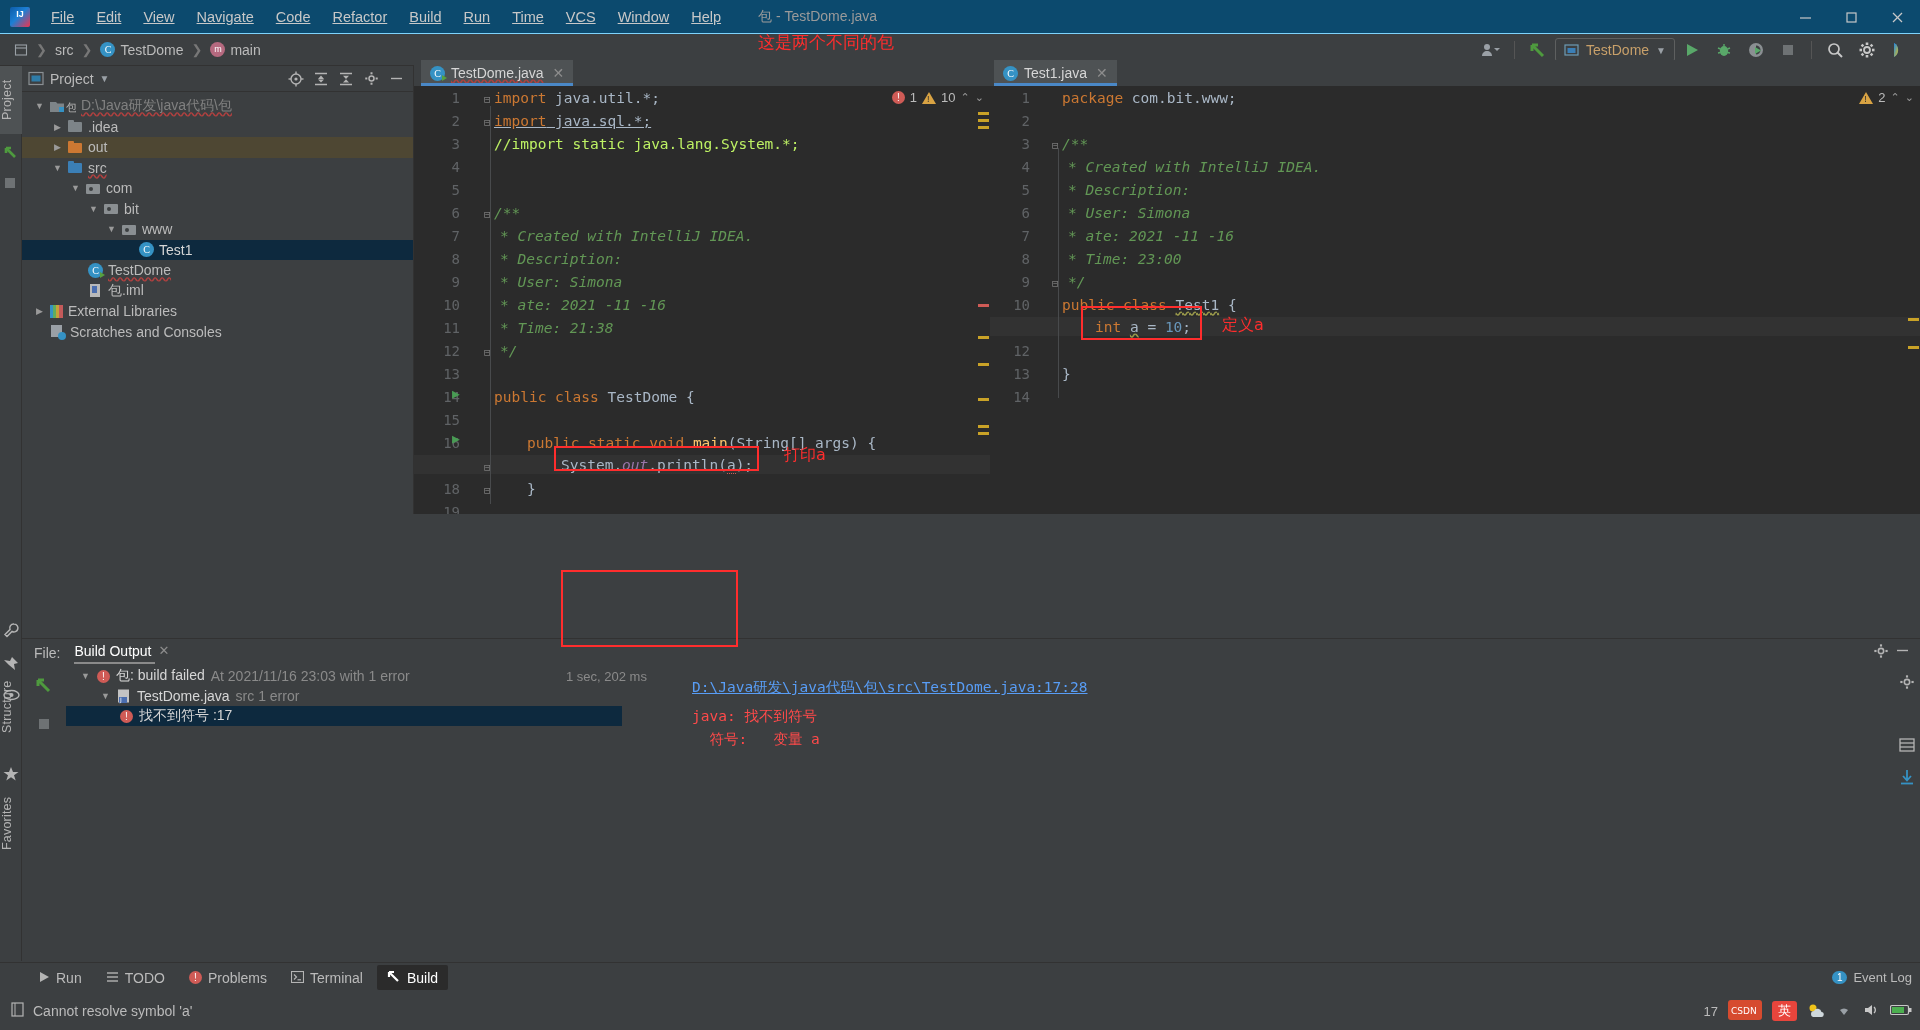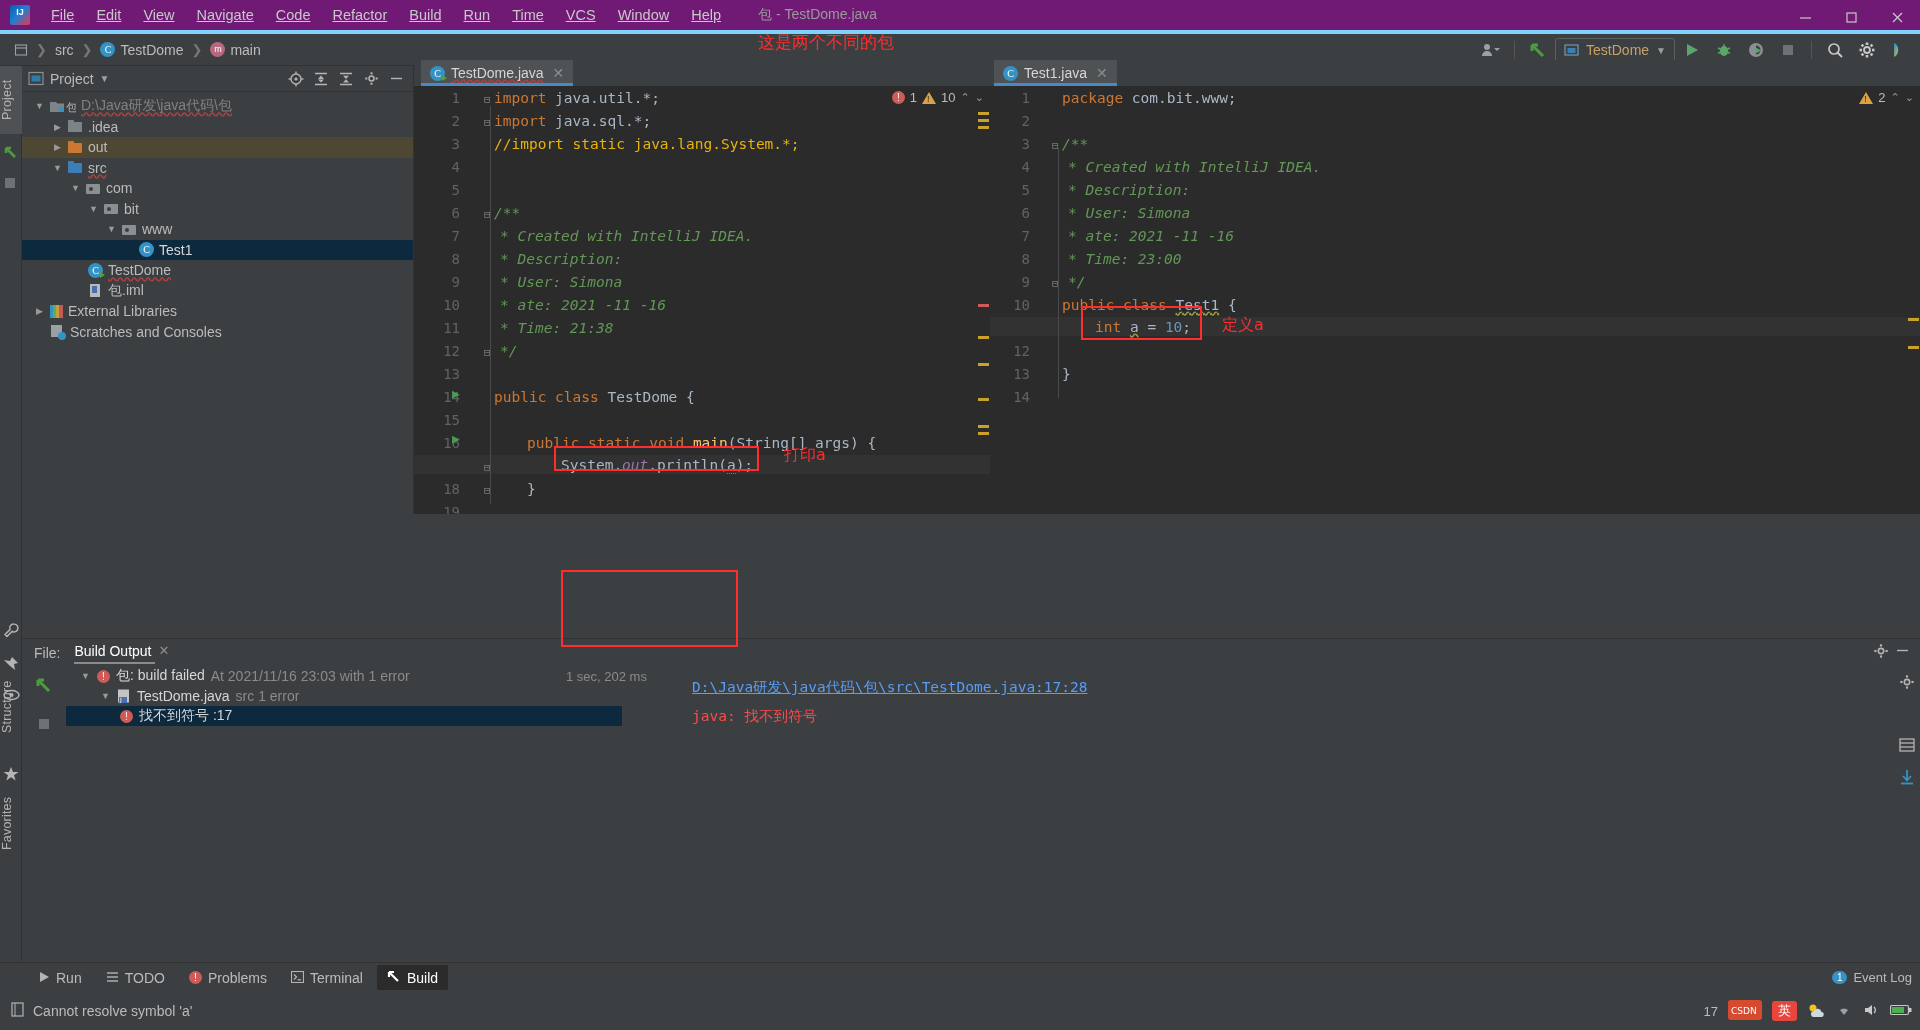--- a/index.html
+++ b/index.html
@@ -8,22 +8,22 @@
     background:#3c3f41;
     font-family:"Liberation Sans", sans-serif;
     color:#bbbbbb;
     -webkit-font-smoothing: antialiased;
   }
   .app{ position:relative; width:1920px; height:1030px; }
 
   
   .menubar{
     position:absolute; left:0; top:0; width:1920px; height:34px;
-    background:#701a75; display:flex; align-items:center;
-    border-bottom:4px solid #7dd3fc;
+    background:#0c4a6e; display:flex; align-items:center;
+    border-bottom:1px solid #7dd3fc;
   }
   .ij-logo{
     width:20px;height:20px;margin-left:10px;margin-right:10px;
     background:linear-gradient(135deg,#0d5ca8 0%,#1c7fd4 45%,#f0334e 100%);
     border-radius:2px; position:relative;
   }
   .ij-logo::after{
     content:"IJ"; position:absolute; left:0; right:0; top:2px;
     font-size:9px; color:#fff; text-align:center; font-family:"Liberation Sans",sans-serif; font-weight:bold;
   }
@@ -120,21 +120,21 @@
 
   
   .editor{ position:absolute; background:#2b2b2b; overflow:hidden; font-family:"DejaVu Sans Mono","Liberation Mono",monospace; font-size:14.5px;}
   .ed-left{ left:414px; top:86px; width:576px; height:428px; }
   .ed-right{ left:990px; top:86px; width:930px; height:428px; }
   .ln{ position:absolute; width:46px; text-align:right; color:#606366; font-size:14px; }
   .ed-right .ln{ width:40px; }
   .codeline{ position:absolute; white-space:pre; color:#a9b7c6; }
   .kw{ color:#cc7832; }
   .cmt{ color:#629755; font-style:italic; }
-  .cmt2{ color:#eab308; }
+  .cmt2{ color:#bef264; }
   .num{ color:#6897bb; }
   .fld{ color:#9876aa; font-style:italic; }
   .mth{ color:#ffc66d; }
   .fold{ position:absolute; color:#787878; font-size:11px; }
   .rungut{ position:absolute; color:#499c54; font-size:11px; }
   .curline{ position:absolute; left:0; right:0; height:19px; background:#323232; }
   .inspect{
     position:absolute; right:6px; top:4px; display:flex; align-items:center; gap:5px; font-size:13px;
     font-family:"Liberation Sans",sans-serif;
   }
@@ -576,21 +576,21 @@
     <div class="fold" style="left:70px;top:30px;">⊟</div>
     <div class="fold" style="left:70px;top:122px;">⊟</div>
     <div class="fold" style="left:70px;top:260px;">⊟</div>
     <div class="fold" style="left:70px;top:398px;">⊟</div>
     <div class="fold" style="left:70px;top:375px;">⊟</div>
     <div class="rungut" style="left:38px;top:300px;font-size:13px;">▶</div>
     <div class="rungut" style="left:38px;top:345px;font-size:13px;">▶</div>
     <div style="position:absolute;left:76px;top:20px;bottom:10px;width:1px;background:#484a4c;"></div>
 
     <div class="codeline" style="left:80px;top:4px;"><span class="kw">import</span> java.util.*;</div>
-    <div class="codeline" style="left:80px;top:27px;"><span class="kw">import</span> java.sql.*;</div>
+    <div class="codeline" style="left:80px;top:27px;text-decoration:underline;"><span class="kw">import</span> java.sql.*;</div>
     <div class="codeline cmt2" style="left:80px;top:50px;">//import static java.lang.System.*;</div>
     <div class="codeline cmt" style="left:80px;top:119px;">/**</div>
     <div class="codeline cmt" style="left:86px;top:142px;">* Created with IntelliJ IDEA.</div>
     <div class="codeline cmt" style="left:86px;top:165px;">* Description:</div>
     <div class="codeline cmt" style="left:86px;top:188px;">* User: Simona</div>
     <div class="codeline cmt" style="left:86px;top:211px;">* ate: 2021 -11 -16</div>
     <div class="codeline cmt" style="left:86px;top:234px;">* Time: 21:38</div>
     <div class="codeline cmt" style="left:86px;top:257px;">*/</div>
     <div class="codeline" style="left:80px;top:303px;"><span class="kw">public class</span> <span style="color:#a9b7c6;">TestDome</span> {</div>
     <div class="codeline" style="left:113px;top:349px;"><span class="kw">public static</span> <span class="kw">void</span> <span class="mth">main</span>(String[] args) {</div>
@@ -736,20 +736,21 @@
       <div class="brow sel" style="padding-left:54px;width:556px;">
         <span class="err-dot">!</span>
         <span style="color:#d6d6d6;">找不到符号 :17</span>
       </div>
     </div>
 
     <div class="bdetail">
       <div class="blink">D:\Java研发\java代码\包\src\TestDome.java:17:28</div>
       <div style="margin-top:8px;">
         <div class="berr">java: 找不到符号</div>
+        <div class="berr" style="white-space:pre;">  符号:   变量 a</div>
       </div>
     </div>
 
     <div class="brightbtns">
       <span>
         <svg width="16" height="16" viewBox="0 0 18 18">
             <circle cx="9" cy="9" r="3" fill="none" stroke="#b4b4b4" stroke-width="1.8"></circle>
             <g stroke="#b4b4b4" stroke-width="2.4">
               <line x1="9" y1="1.5" x2="9" y2="4"></line>
               <line x1="9" y1="14" x2="9" y2="16.5"></line>

